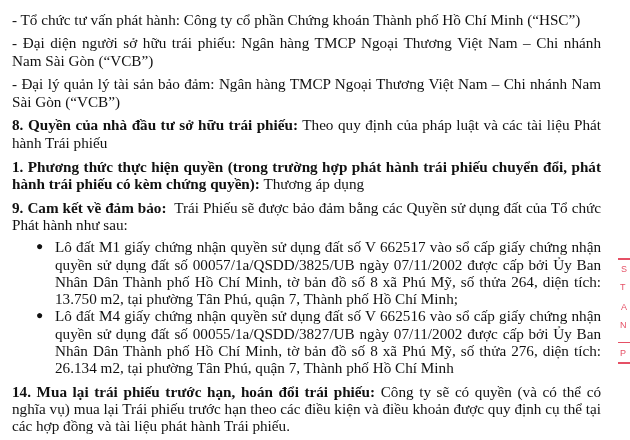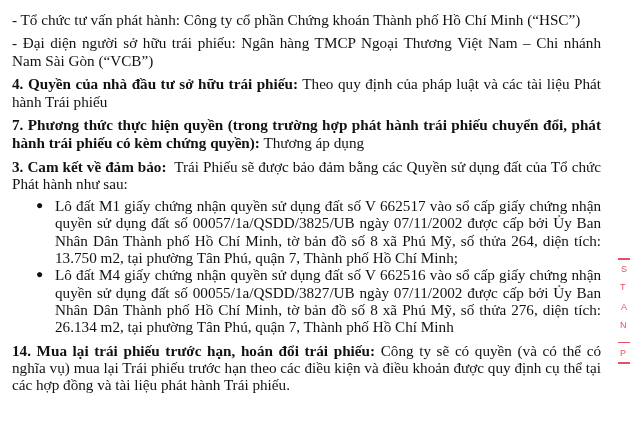--- a/index.html
+++ b/index.html
@@ -63,27 +63,28 @@
     }
   </style>
 </head>
 <body>
 
 <div class="page">
 
   <div>
     <p class="gap">- Tổ chức tư vấn phát hành: Công ty cổ phần Chứng khoán Thành phố Hồ Chí Minh (“HSC”)</p>
     <p class="gap">- Đại diện người sở hữu trái phiếu: Ngân hàng TMCP Ngoại Thương Việt Nam – Chi nhánh Nam Sài Gòn (“VCB”)</p>
+    <p class="gap">- Đại lý quản lý tài sản bảo đảm: Ngân hàng TMCP Ngoại Thương Việt Nam – Chi nhánh Nam Sài Gòn (“VCB”)</p>
   </div>
 
-  <p class="gap"><b>4. Quyền của nhà đầu tư sở hữu trái phiếu:</b><span> Theo quy định của pháp luật và các tài liệu Phát hành Trái phiếu</span></p>
+  <p class="gap"><b>8. Quyền của nhà đầu tư sở hữu trái phiếu:</b><span> Theo quy định của pháp luật và các tài liệu Phát hành Trái phiếu</span></p>
 
-  <p class="gap"><b>7. Phương thức thực hiện quyền (trong trường hợp phát hành trái phiếu chuyển đổi, phát hành trái phiếu có kèm chứng quyền):</b><span> Thương áp dụng</span></p>
+  <p class="gap"><b>1. Phương thức thực hiện quyền (trong trường hợp phát hành trái phiếu chuyển đổi, phát hành trái phiếu có kèm chứng quyền):</b><span> Thương áp dụng</span></p>
 
-  <p class="gap" style="white-space: pre-wrap;"><b>3. Cam kết về đảm bảo:</b><span>  Trái Phiếu sẽ được bảo đảm bằng các Quyền sử dụng đất của Tổ chức Phát hành như sau:</span></p>
+  <p class="gap" style="white-space: pre-wrap;"><b>9. Cam kết về đảm bảo:</b><span>  Trái Phiếu sẽ được bảo đảm bằng các Quyền sử dụng đất của Tổ chức Phát hành như sau:</span></p>
 
   <ul class="bullets">
     <li>
       <span class="dot">●</span>
       <span>Lô đất M1 giấy chứng nhận quyền sử dụng đất số V 662517 vào sổ cấp giấy chứng nhận quyền sử dụng đất số 00057/1a/QSDD/3825/UB ngày 07/11/2002 được cấp bởi Ủy Ban Nhân Dân Thành phố Hồ Chí Minh, tờ bản đồ số 8 xã Phú Mỹ, số thửa 264, diện tích: 13.750 m2, tại phường Tân Phú, quận 7, Thành phố Hồ Chí Minh;</span>
     </li>
     <li>
       <span class="dot">●</span>
       <span>Lô đất M4 giấy chứng nhận quyền sử dụng đất số V 662516 vào sổ cấp giấy chứng nhận quyền sử dụng đất số 00055/1a/QSDD/3827/UB ngày 07/11/2002 được cấp bởi Ủy Ban Nhân Dân Thành phố Hồ Chí Minh, tờ bản đồ số 8 xã Phú Mỹ, số thửa 276, diện tích: 26.134 m2, tại phường Tân Phú, quận 7, Thành phố Hồ Chí Minh</span>
     </li>

